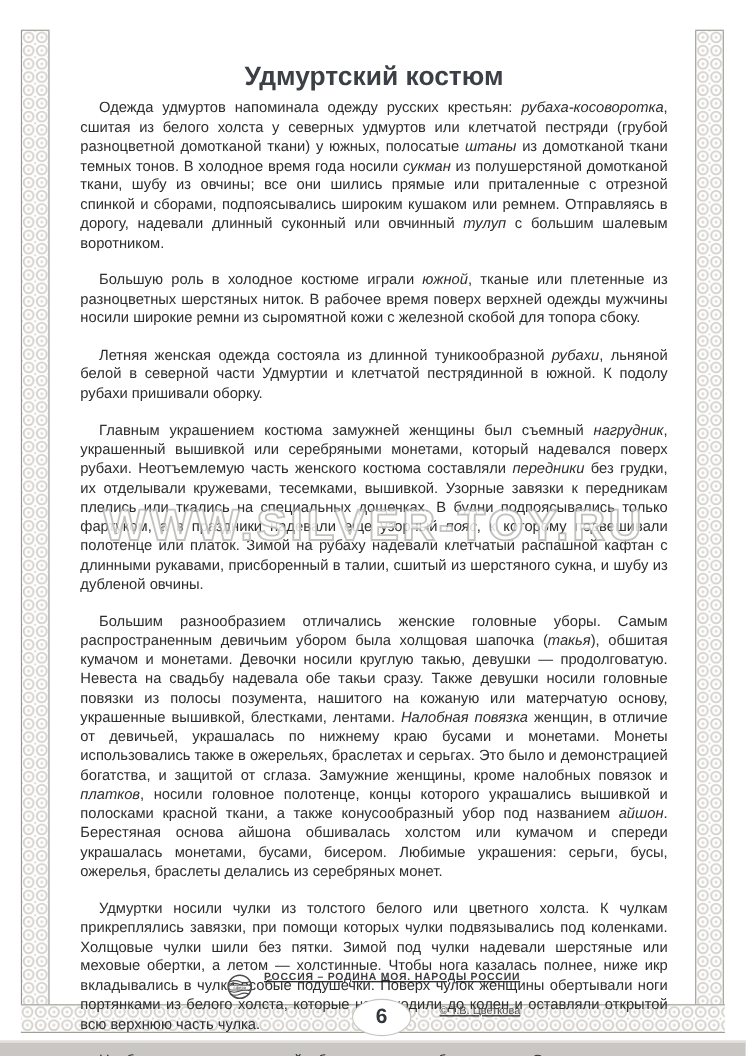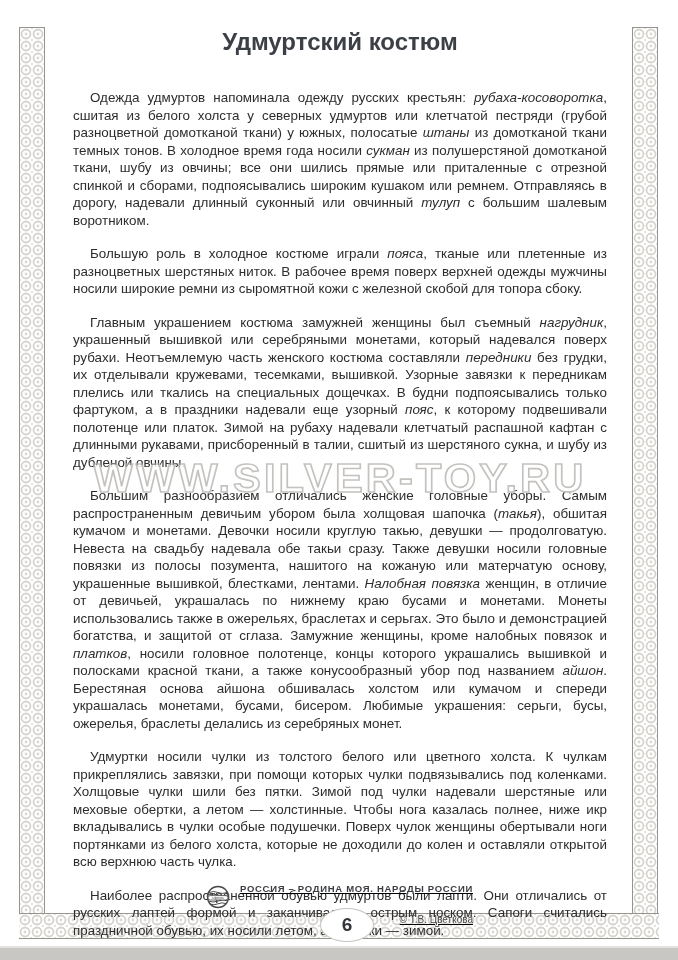--- a/index.html
+++ b/index.html
@@ -56,21 +56,21 @@
     width: 678px;
     height: 12px;
     background: #c9c7c3;
     border-top: 2px solid #e4e2df;
   }
 
   
   .doc-title {
     position: absolute;
     left: 57px;
-    top: 12px;
+    top: 40px;
     width: 566px;
     text-align: center;
     font-size: 24px;
     font-weight: bold;
     color: #3c4046;
     letter-spacing: 0px;
   }
 
   
   .article {
@@ -208,21 +208,22 @@
     <rect width="640" height="24" fill="url(#laceB)"></rect>
   </svg>
 </div>
 
 <div class="scan-edge"></div>
 
 <h1 class="doc-title">Удмуртский костюм</h1>
 
 <div class="article">
     <p><span>Одежда удмуртов напоминала одежду русских крестьян: </span><em>рубаха-косоворотка</em><span>, сшитая из белого холста у северных удмуртов или клетчатой пестряди (грубой разноцветной домотканой ткани) у южных, полосатые </span><em>штаны</em><span> из домотканой ткани темных тонов. В холодное время года носили </span><em>сукман</em><span> из полушерстяной домотканой ткани, шубу из овчины; все они шились прямые или приталенные с отрезной спинкой и сборами, подпоясывались широким кушаком или ремнем. Отправляясь в дорогу, надевали длинный суконный или овчинный </span><em>тулуп</em><span> с большим шалевым воротником.</span></p>
-    <p><span>Большую роль в холодное костюме играли </span><em>пояса</em><span>, тканые или плетенные из разноцветных шерстяных ниток. В рабочее время поверх верхней одежды мужчины носили широкие ремни из сыромятной кожи с железной скобой для топора сбоку.</span></p>
+    <p><span>Большую роль в холодное костюме играли </span><em>южной</em><span>, тканые или плетенные из разноцветных шерстяных ниток. В рабочее время поверх верхней одежды мужчины носили широкие ремни из сыромятной кожи с железной скобой для топора сбоку.</span></p>
+    <p><span>Летняя женская одежда состояла из длинной туникообразной </span><em>рубахи</em><span>, льняной белой в северной части Удмуртии и клетчатой пестрядинной в южной. К подолу рубахи пришивали оборку.</span></p>
     <p><span>Главным украшением костюма замужней женщины был съемный </span><em>нагрудник</em><span>, украшенный вышивкой или серебряными монетами, который надевался поверх рубахи. Неотъемлемую часть женского костюма составляли </span><em>передники</em><span> без грудки, их отделывали кружевами, тесемками, вышивкой. Узорные завязки к передникам плелись или ткались на специальных дощечках. В будни подпоясывались только фартуком, а в праздники надевали еще узорный </span><em>пояс</em><span>, к которому подвешивали полотенце или платок. Зимой на рубаху надевали клетчатый распашной кафтан с длинными рукавами, присборенный в талии, сшитый из шерстяного сукна, и шубу из дубленой овчины.</span></p>
     <p><span>Большим разнообразием отличались женские головные уборы. Самым распространенным девичьим убором была холщовая шапочка (</span><em>такья</em><span>), обшитая кумачом и монетами. Девочки носили круглую такью, девушки — продолговатую. Невеста на свадьбу надевала обе такьи сразу. Также девушки носили головные повязки из полосы позумента, нашитого на кожаную или матерчатую основу, украшенные вышивкой, блестками, лентами. </span><em>Налобная повязка</em><span> женщин, в отличие от девичьей, украшалась по нижнему краю бусами и монетами. Монеты использовались также в ожерельях, браслетах и серьгах. Это было и демонстрацией богатства, и защитой от сглаза. Замужние женщины, кроме налобных повязок и </span><em>платков</em><span>, носили головное полотенце, концы которого украшались вышивкой и полосками красной ткани, а также конусообразный убор под названием </span><em>айшон</em><span>. Берестяная основа айшона обшивалась холстом или кумачом и спереди украшалась монетами, бусами, бисером. Любимые украшения: серьги, бусы, ожерелья, браслеты делались из серебряных монет.</span></p>
     <p><span>Удмуртки носили чулки из толстого белого или цветного холста. К чулкам прикреплялись завязки, при помощи которых чулки подвязывались под коленками. Холщовые чулки шили без пятки. Зимой под чулки надевали шерстяные или меховые обертки, а летом — холстинные. Чтобы нога казалась полнее, ниже икр вкладывались в чулки особые подушечки. Поверх чулок женщины обертывали ноги портянками из белого холста, которые не доходили до колен и оставляли открытой всю верхнюю часть чулка.</span></p>
     <p><span>Наиболее распространенной обувью удмуртов были лапти. Они отличались от русских лаптей формой и заканчивались острым носком. Сапоги считались праздничной обувью, их носили летом, а валенки — зимой.</span></p>
   </div>
 
 <div class="watermark">WWW.SILVER-TOY.RU</div>
 
 <div class="footer">
   <span class="footer-logo">

